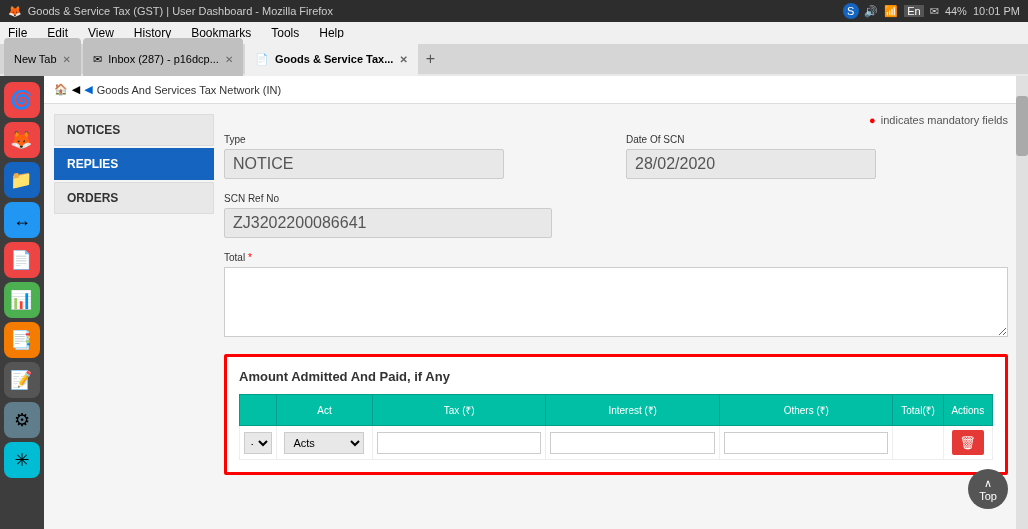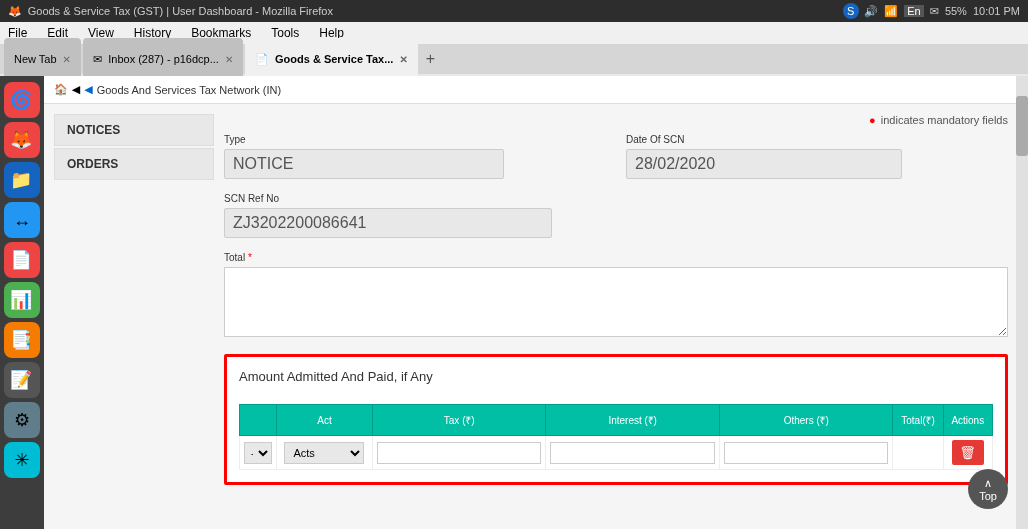--- a/index.html
+++ b/index.html
@@ -215,23 +215,23 @@
     
     .amount-section {
       border: 3px solid red;
       border-radius: 2px;
       padding: 12px;
       margin-top: 8px;
       background: white;
     }
     .amount-title {
       font-size: 13px;
-      font-weight: normal;
+      font-weight: bold;
       color: #333;
-      margin-bottom: 20px;
+      margin-bottom: 10px;
     }
 
     .amount-table {
       width: 100%;
       border-collapse: collapse;
     }
     .amount-table th {
       background: #00bfa5;
       color: white;
       font-size: 10px;
@@ -320,21 +320,21 @@
   <div class="title-bar-left">
     <span>🦊</span>
     <span>Goods &amp; Service Tax (GST) | User Dashboard - Mozilla Firefox</span>
   </div>
   <div class="title-bar-right tray">
     <span style="background:#1565c0;color:white;border-radius:50%;width:16px;height:16px;display:flex;align-items:center;justify-content:center;">S</span>
     <span>🔊</span>
     <span>📶</span>
     <span style="background:#555;color:white;padding:0 3px;">En</span>
     <span>✉</span>
-    <span>55%</span>
+    <span>44%</span>
     <span>10:01 PM</span>
   </div>
 </div>
 
 <div class="menu-bar">
   <span>File</span>
   <span>Edit</span>
   <span>View</span>
   <span>History</span>
   <span>Bookmarks</span>
@@ -402,40 +402,43 @@
     <a href="#">◀</a>
     <span style="margin-left:4px;color:#333;">Goods And Services Tax Network (IN)</span>
   </div>
 
   <div class="content">
 
     <div class="left-nav">
       <div class="left-nav-item">
         <span>NOTICES</span>
       </div>
+      <div class="left-nav-item active">
+        <span>REPLIES</span>
+      </div>
       <div class="left-nav-item">
         <span>ORDERS</span>
       </div>
     </div>
 
     <div class="form-area">
 
       <div class="mandatory-note">
         <span class="mandatory-dot">●</span>
         <span>indicates mandatory fields</span>
       </div>
 
       <div class="form-row form-row-two">
         <div class="form-col">
           <div class="form-label">Type</div>
           <input class="form-input" value="NOTICE" style="width: 280px;" readonly="">
         </div>
         <div class="form-col">
           <div class="form-label">Date Of SCN</div>
-          <input class="form-input" value="28/02/2020" style="width: 276px;" readonly="">
+          <input class="form-input" value="28/02/2020" style="width: 250px;" readonly="">
         </div>
       </div>
 
       <div class="form-row">
         <div class="form-label">SCN Ref No</div>
         <input class="form-input" value="ZJ3202200086641" style="width: 328px;" readonly="">
       </div>
 
       <div class="form-row">
         <div class="form-label">

